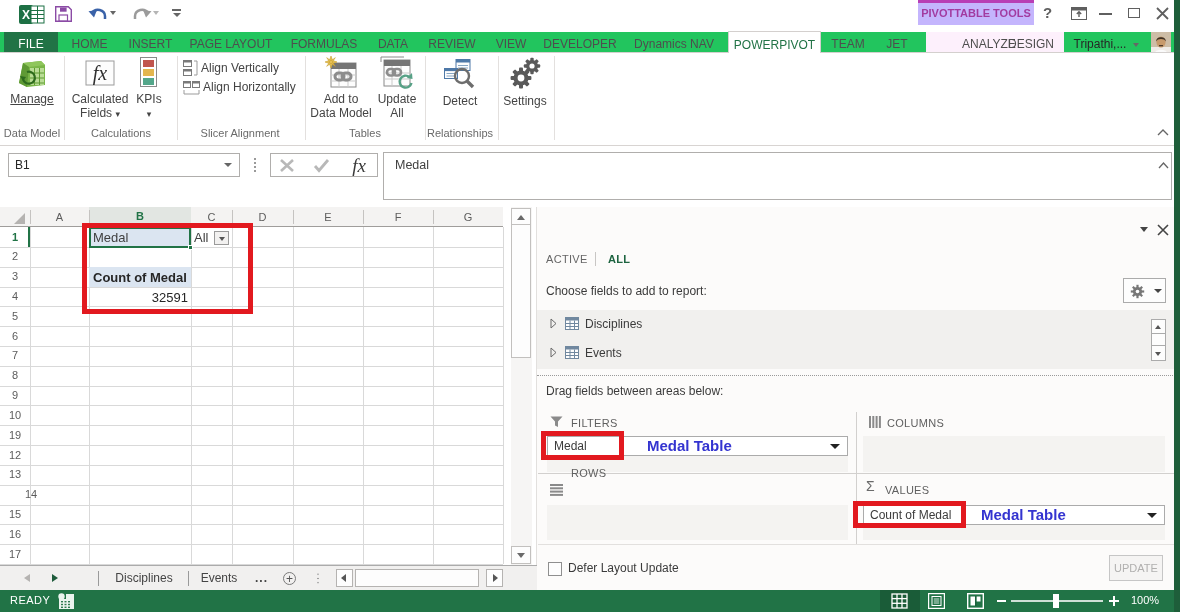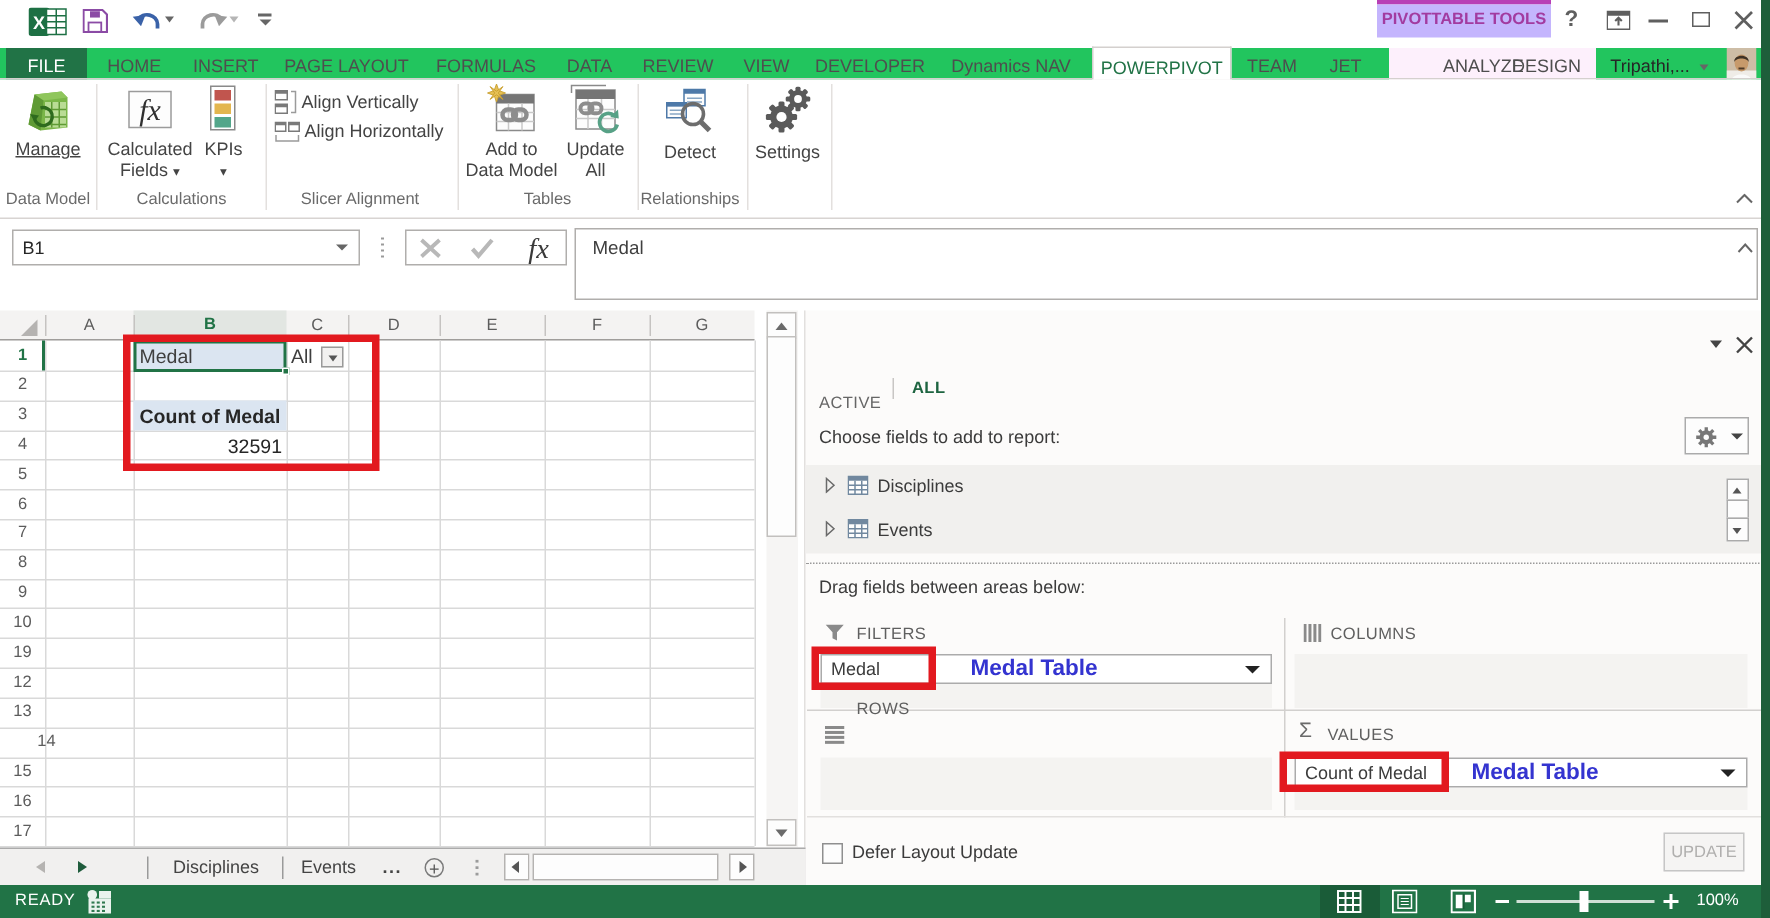--- a/index.html
+++ b/index.html
@@ -394,21 +394,21 @@
       <div class="abs" style="left:5px;top:6px;width:0;height:0;border-left:4px solid transparent;border-right:4px solid transparent;border-top:5px solid #6a6a6a;"></div>
     </div>
 
     <div class="redbox" style="left:82px;top:16px;width:171px;height:91px;"></div>
   </div>
   <div class="abs" id="pane">
     <div class="abs" style="left:603px;top:20px;width:0;height:0;border-left:4.5px solid transparent;border-right:4.5px solid transparent;border-top:5px solid #444;"></div>
     <svg class="abs" style="left:620px;top:17px;" width="12" height="12" viewBox="0 0 12 12">
         <path d="M1 1 L11 11 M11 1 L1 11" stroke="#444" stroke-width="1.6"></path>
       </svg>
-    <div class="plabel" style="left:9px;top:56px;font-size:11px;color:#666;">ACTIVE</div>
+    <div class="plabel" style="left:9px;top:46px;font-size:11px;color:#666;">ACTIVE</div>
     <div class="abs" style="left:58px;top:45px;width:1px;height:14px;background:#c8c6c4;"></div>
     <div class="plabel" style="left:71px;top:46px;font-size:11px;color:#1d6440;font-weight:bold;">ALL</div>
     <div class="ptext" style="left:9px;top:77px;">Choose fields to add to report:</div>
     <div class="abs" style="left:586px;top:71px;width:43px;height:25px;background:#fdfdfd;border:1px solid #ababab;">
       <svg class="abs" style="left:6px;top:5px;" width="15" height="15" viewBox="0 0 15 15">
         <g fill="#777">
             <circle cx="7.5" cy="7.5" r="4.6"></circle>
         <g stroke="#777" stroke-width="2.2">
               <line x1="7.5" y1="0.8" x2="7.5" y2="14.2"></line>
               <line x1="0.8" y1="7.5" x2="14.2" y2="7.5"></line>

